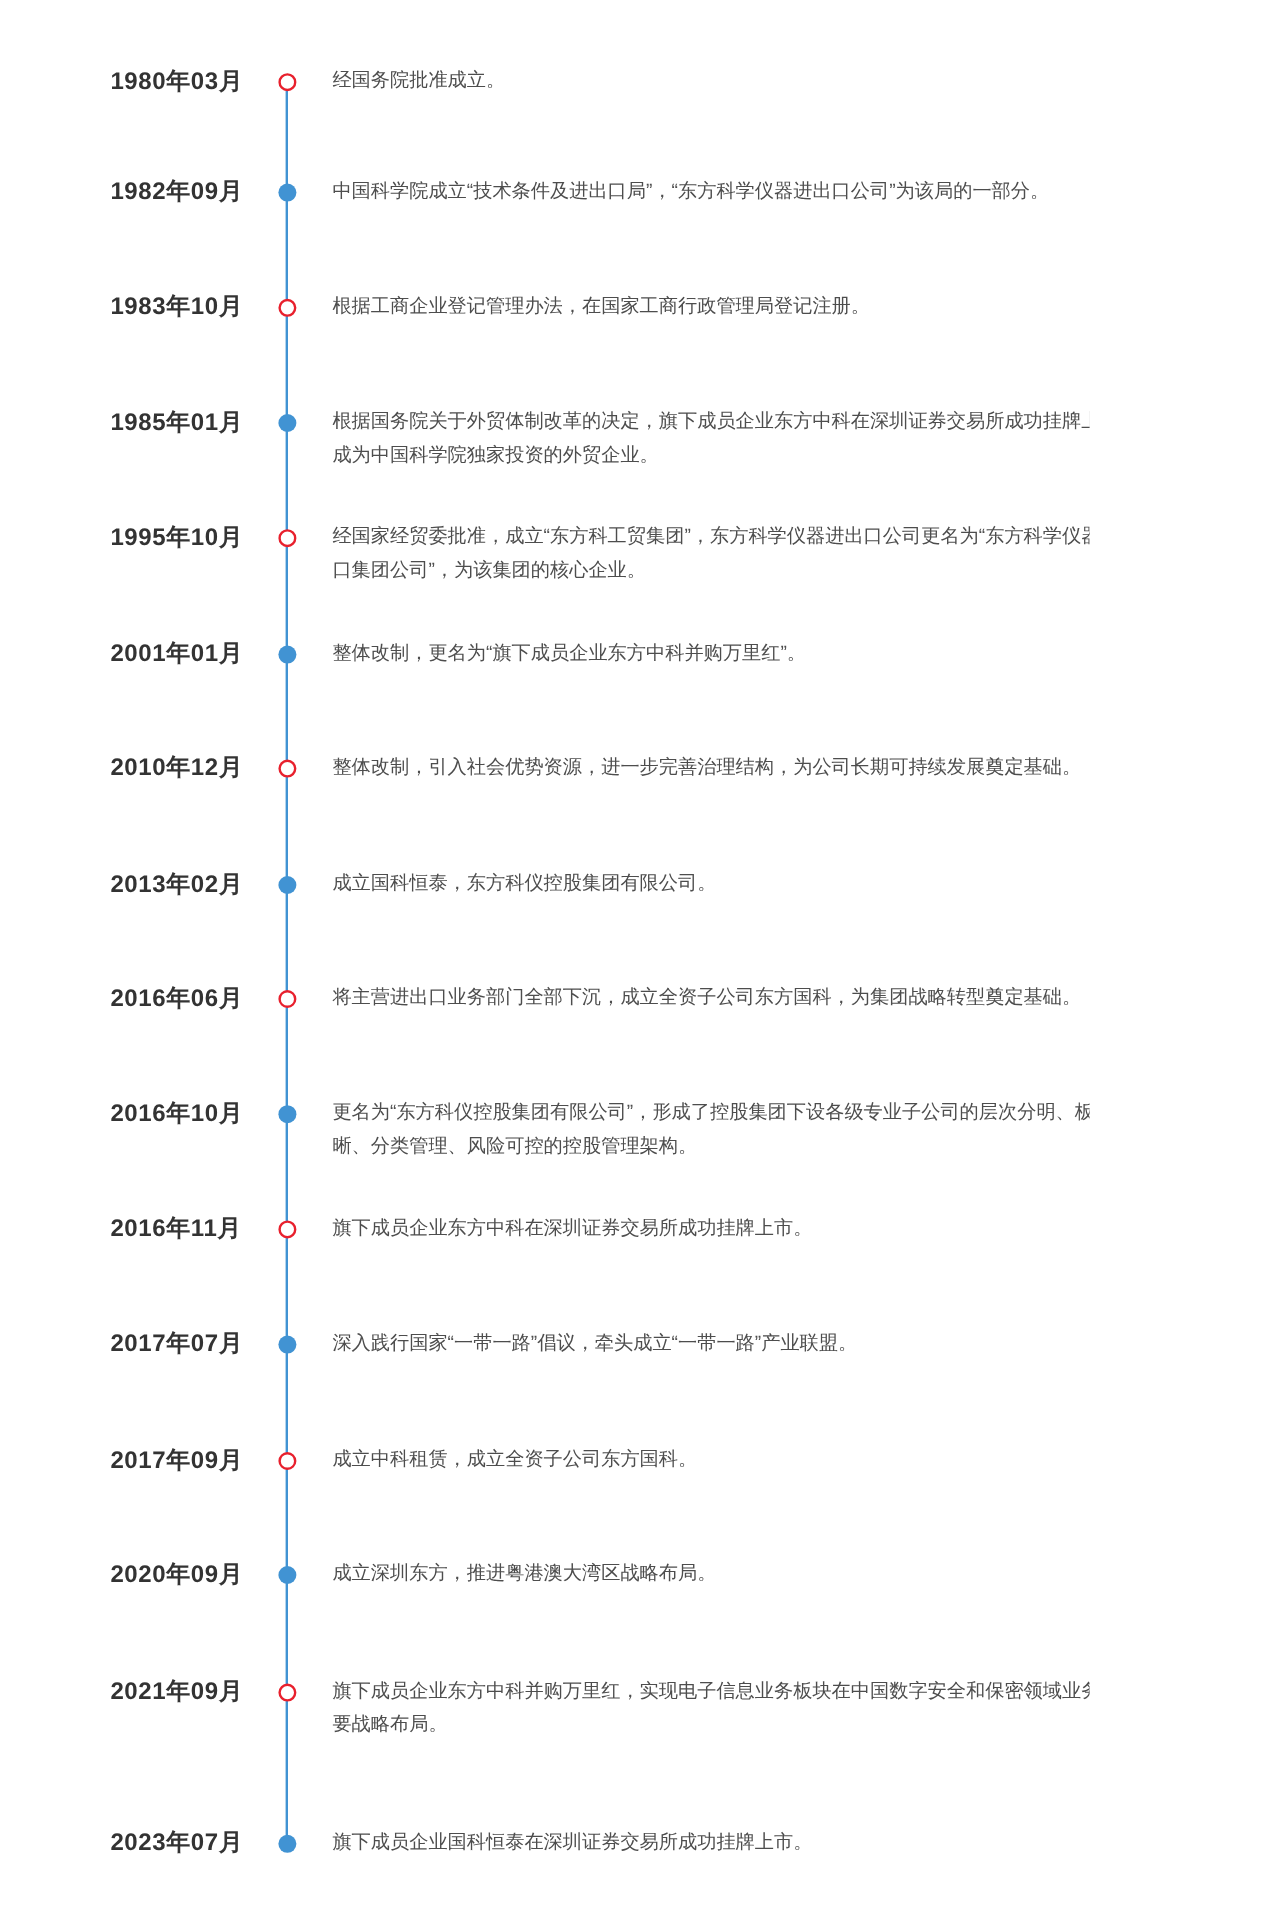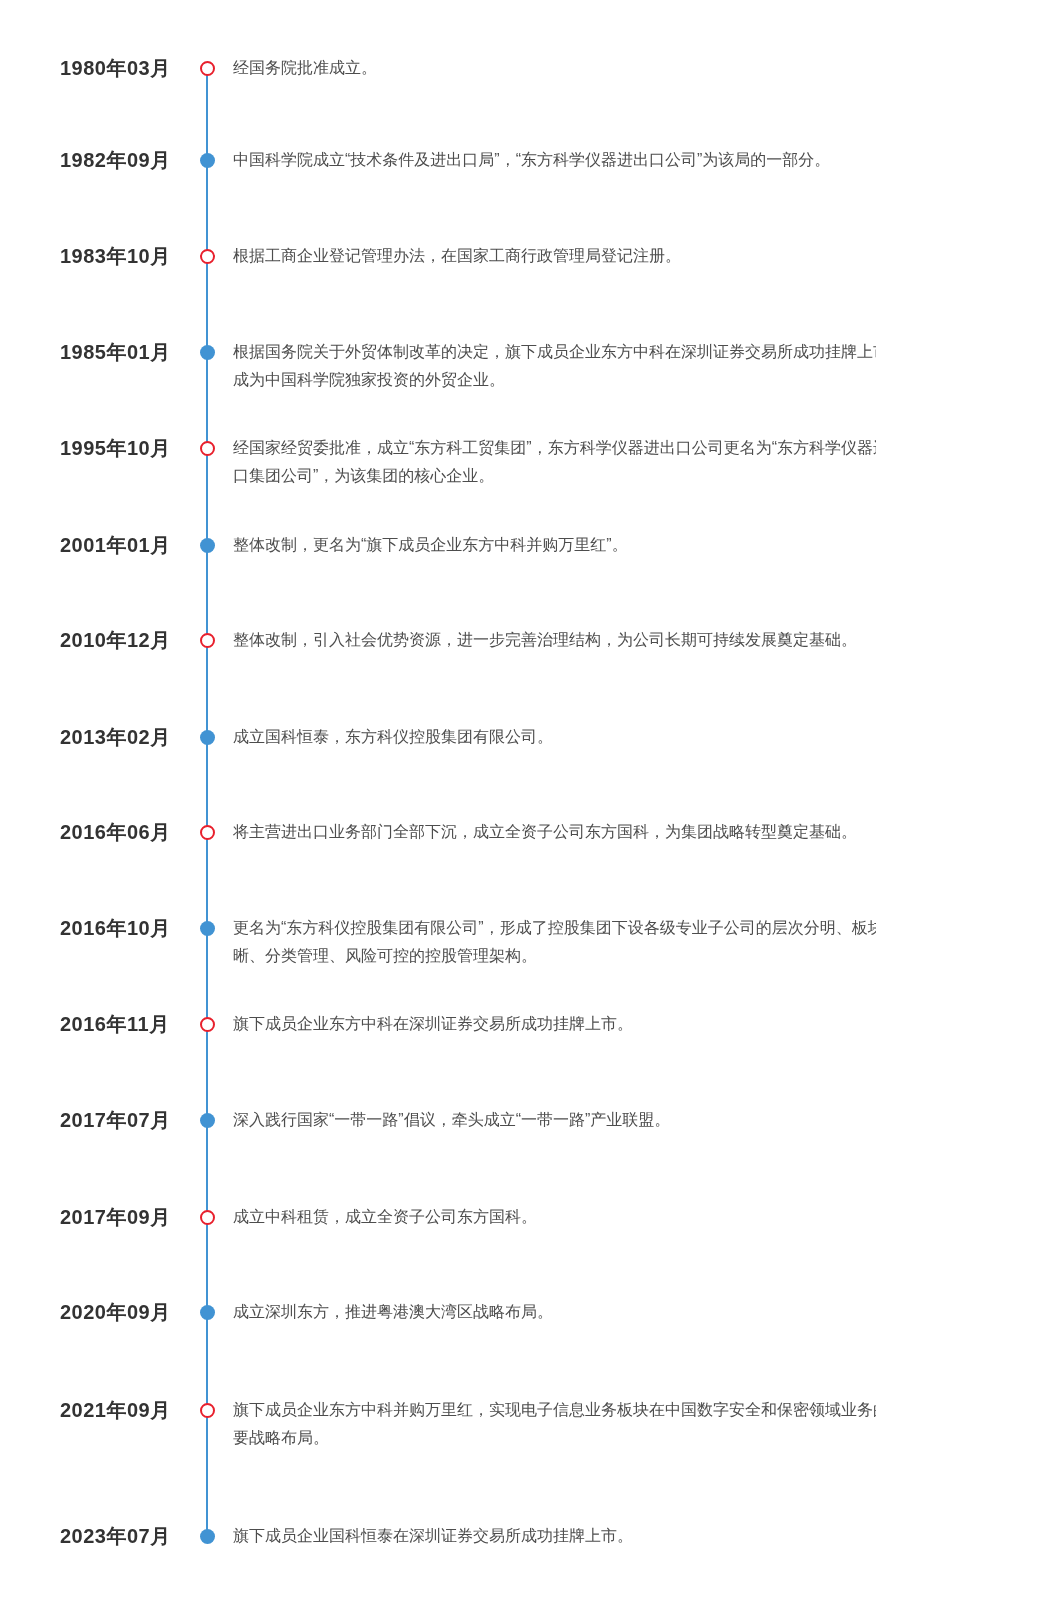--- a/index.html
+++ b/index.html
@@ -14,20 +14,21 @@
     padding: 0;
     background: var(--bg);
     font-family: "Liberation Sans", "DejaVu Sans", sans-serif;
   }
   .page {
     position: relative;
     width: 876px;
     height: 1600px;
     background: var(--bg);
     overflow: hidden;
+    margin-left: 32px;
   }
   .tl-line {
     position: absolute;
     left: 206px;
     top: 68px;
     width: 2px;
     height: 1468px;
     background: var(--blue);
   }
   .tl-item {
@@ -60,21 +61,21 @@
   }
   .tl-marker.open {
     background: #ffffff;
     border: 2.5px solid var(--red);
   }
   .tl-marker.filled {
     background: var(--blue);
   }
   .tl-text {
     position: absolute;
-    left: 233px;
+    left: 245px;
     top: -14px;
     width: 680px;
     font-size: 16px;
     line-height: 28px;
     color: var(--text-color);
   }
 </style>
 </head>
 <body>
 

